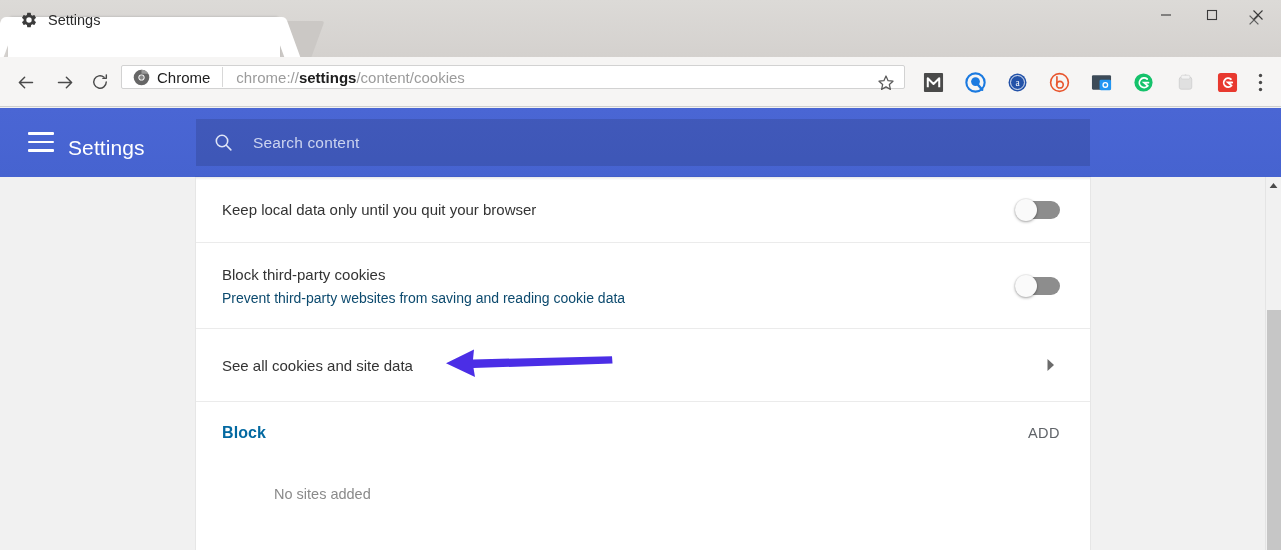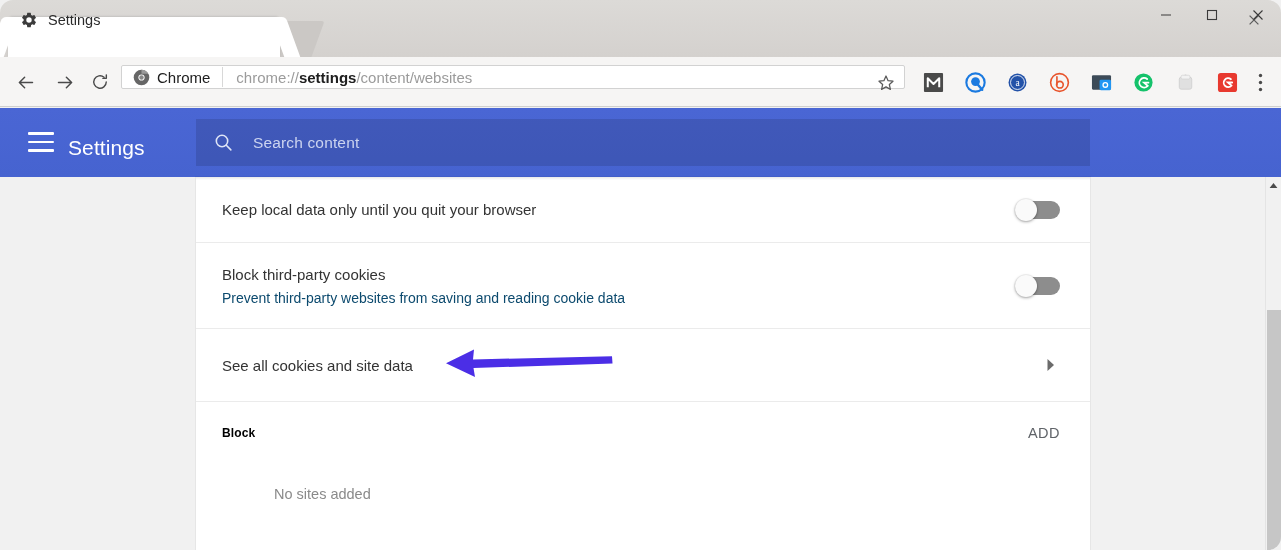--- a/index.html
+++ b/index.html
@@ -12,21 +12,20 @@
     overflow: hidden;
     font-family: "Liberation Sans", sans-serif;
     background: #f1f1f1;
     -webkit-font-smoothing: antialiased;
   }
   #app {
     position: relative;
     width: 1281px;
     height: 550px;
     overflow: hidden;
-    border-radius: 13px;
   }
 
   
   .tabstrip {
     position: absolute;
     left: 0; top: 0;
     width: 1281px; height: 57px;
     background: #d6d3d0;
     background: linear-gradient(to bottom, #dcdad7 0%, #d4d1ce 100%);
   }
@@ -340,22 +339,22 @@
   .section-head {
     position: relative;
     height: 62px;
     padding: 0 28px 0 26px;
     box-sizing: border-box;
     display: flex;
     align-items: center;
     justify-content: space-between;
   }
   .section-label {
-    font-size: 12px;
-    color: #000000;
+    font-size: 16px;
+    color: #0369a1;
     font-weight: bold;
     letter-spacing: 0.1px;
   }
   .add-button {
     font-size: 14.5px;
     color: #5f6368;
     letter-spacing: 0.5px;
     cursor: pointer;
     padding: 6px 6px;
     margin-right: -4px;
@@ -475,21 +474,21 @@
       <span class="omni-chrome-icon">
         <svg width="17" height="17" viewBox="0 0 24 24">
           <circle cx="12" cy="12" r="11" fill="#666666"></circle>
           <circle cx="12" cy="12" r="4.4" fill="#ffffff"></circle>
           <circle cx="12" cy="12" r="3.1" fill="#888888"></circle>
           <path d="M12 1 A11 11 0 0 1 21.5 6.6 L12 6.6 Z" fill="#9a9a9a"></path>
         </svg>
       </span>
       <span class="omni-chrome-label">Chrome</span>
       <span class="omni-sep"></span>
-      <span class="omni-url"><span>chrome://</span><b>settings</b><span>/content/websites</span></span>
+      <span class="omni-url"><span>chrome://</span><b>settings</b><span>/content/cookies</span></span>
       <span class="omni-star">
         <svg width="20" height="20" viewBox="0 0 24 24">
           <path d="M12 3.6 L14.5 9.2 L20.4 9.8 L16 13.8 L17.3 19.6 L12 16.6 L6.7 19.6 L8 13.8 L3.6 9.8 L9.5 9.2 Z" fill="none" stroke="#5a5a5a" stroke-width="1.5" stroke-linejoin="round"></path>
         </svg>
       </span>
     </div>
 
     <div class="ext-tray">
       <div class="ext-btn">
         <svg width="21" height="21" viewBox="0 0 22 22">

